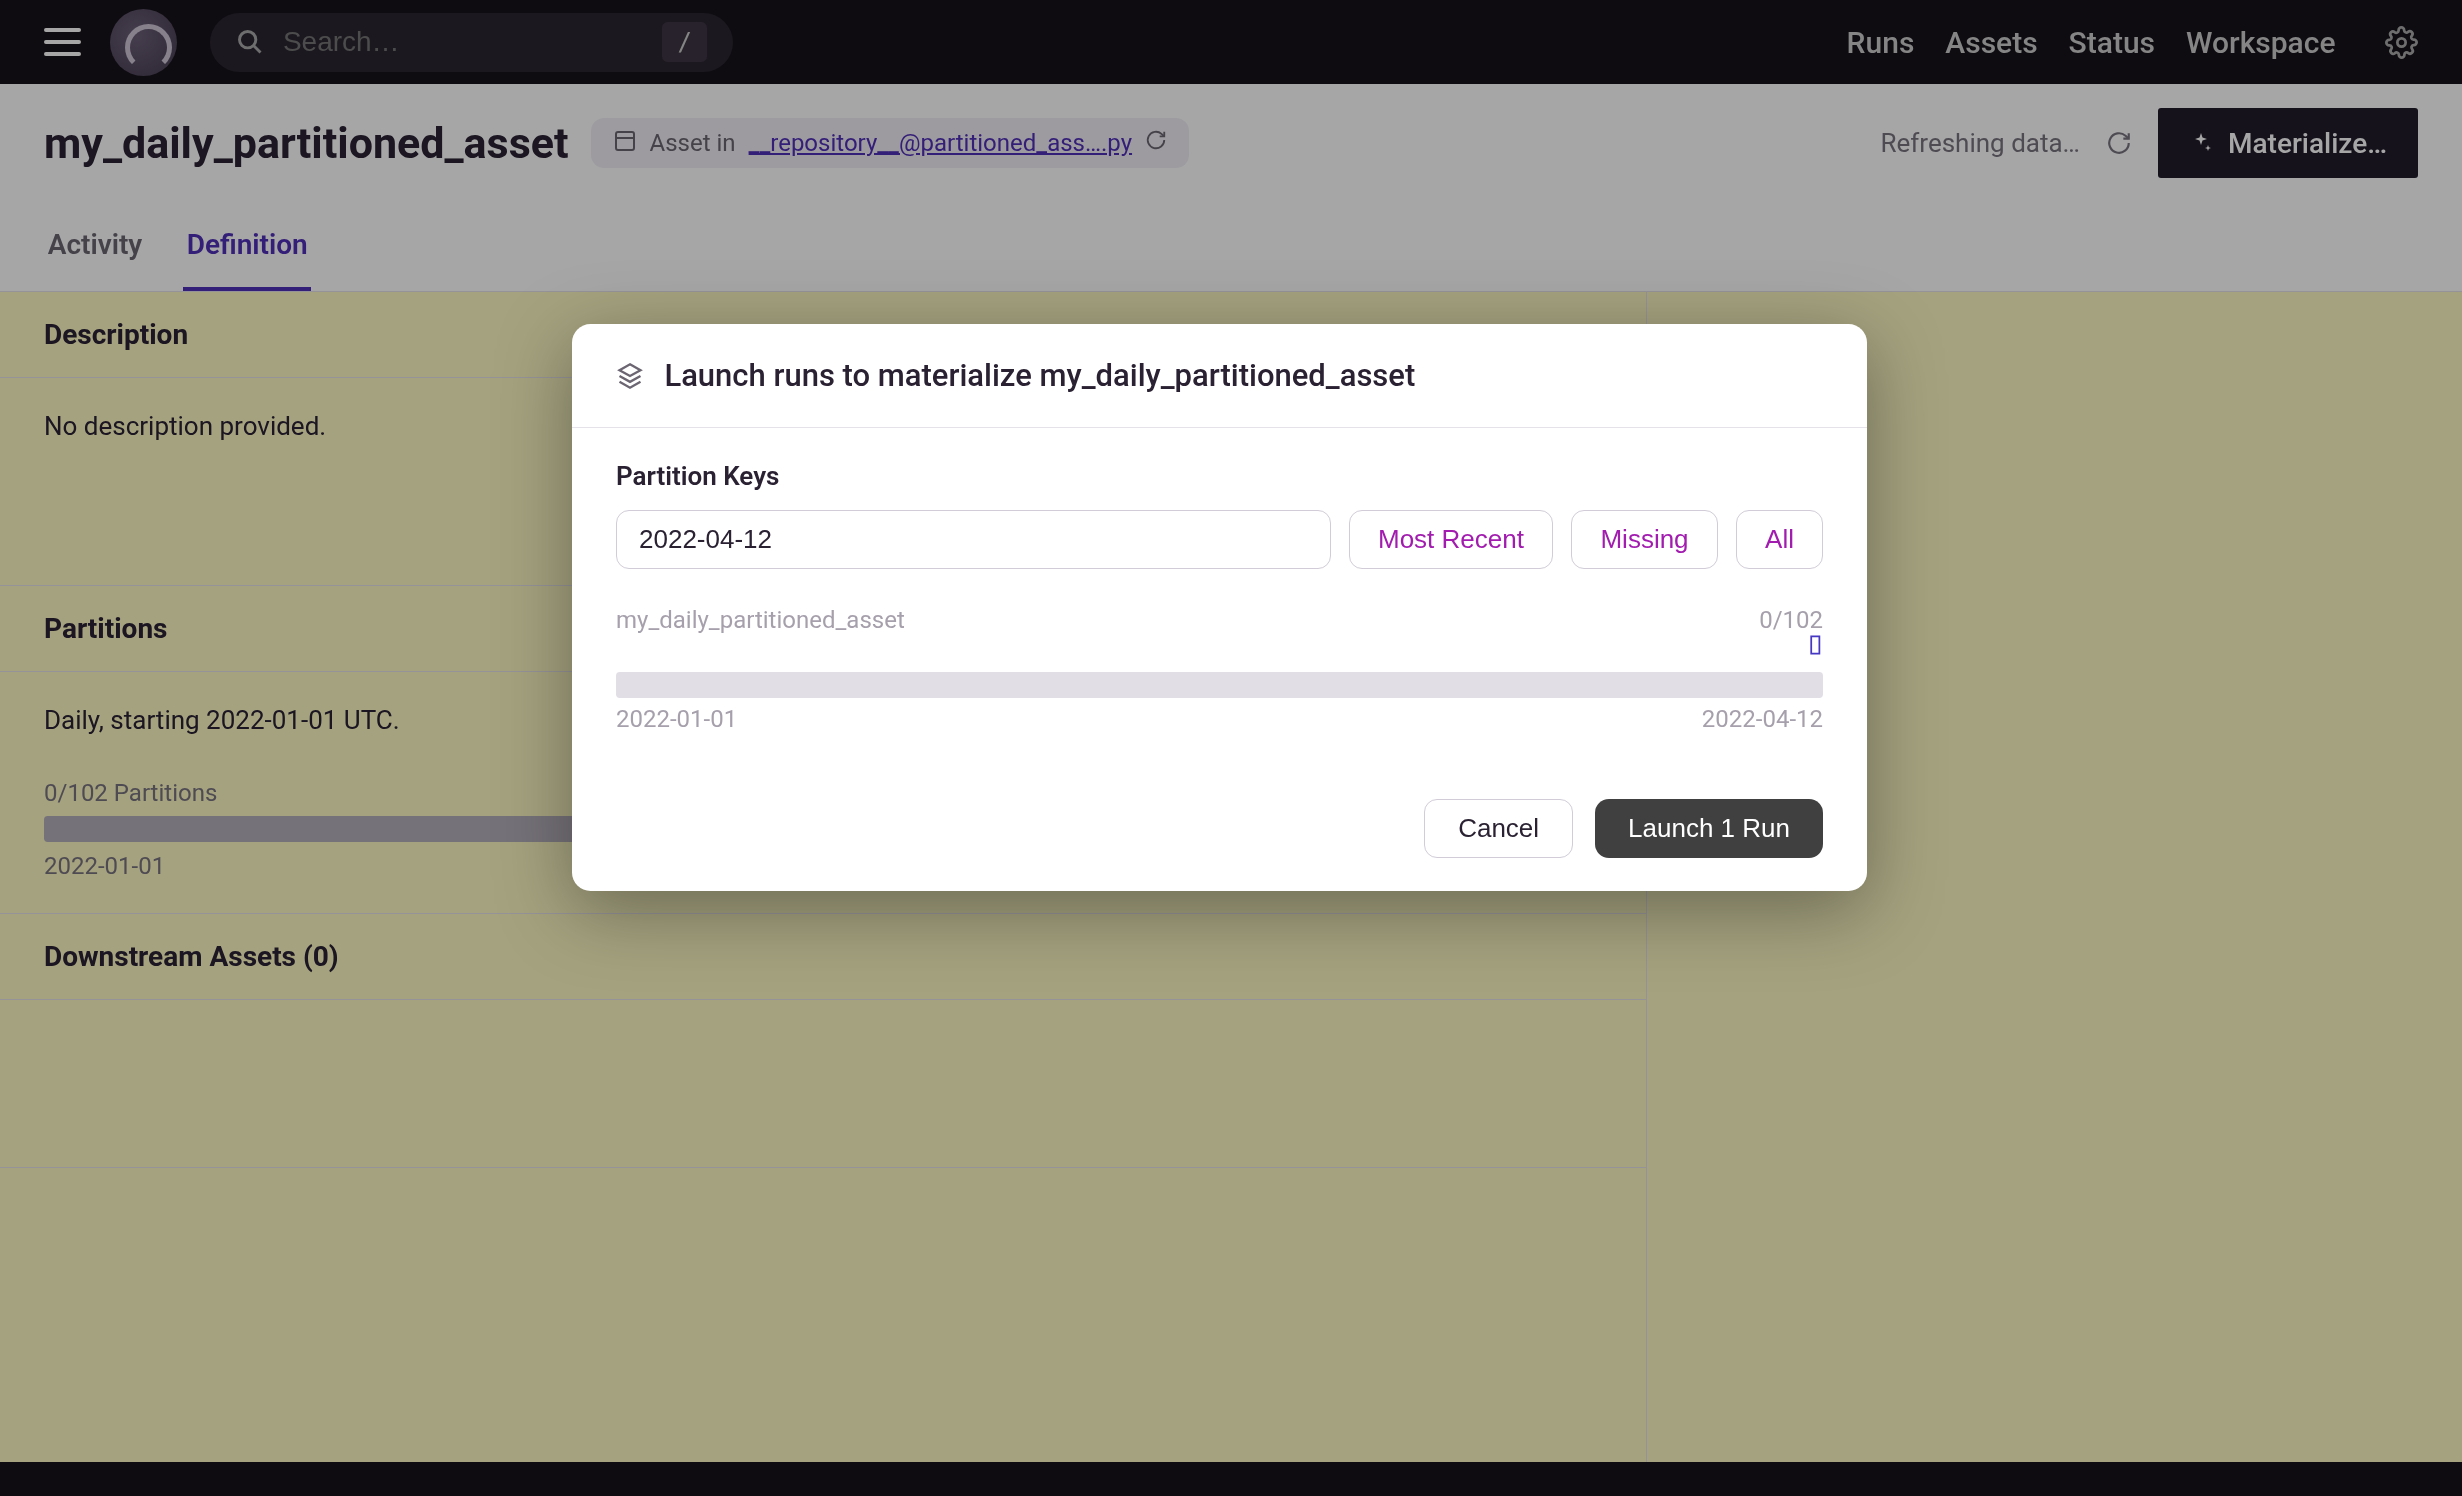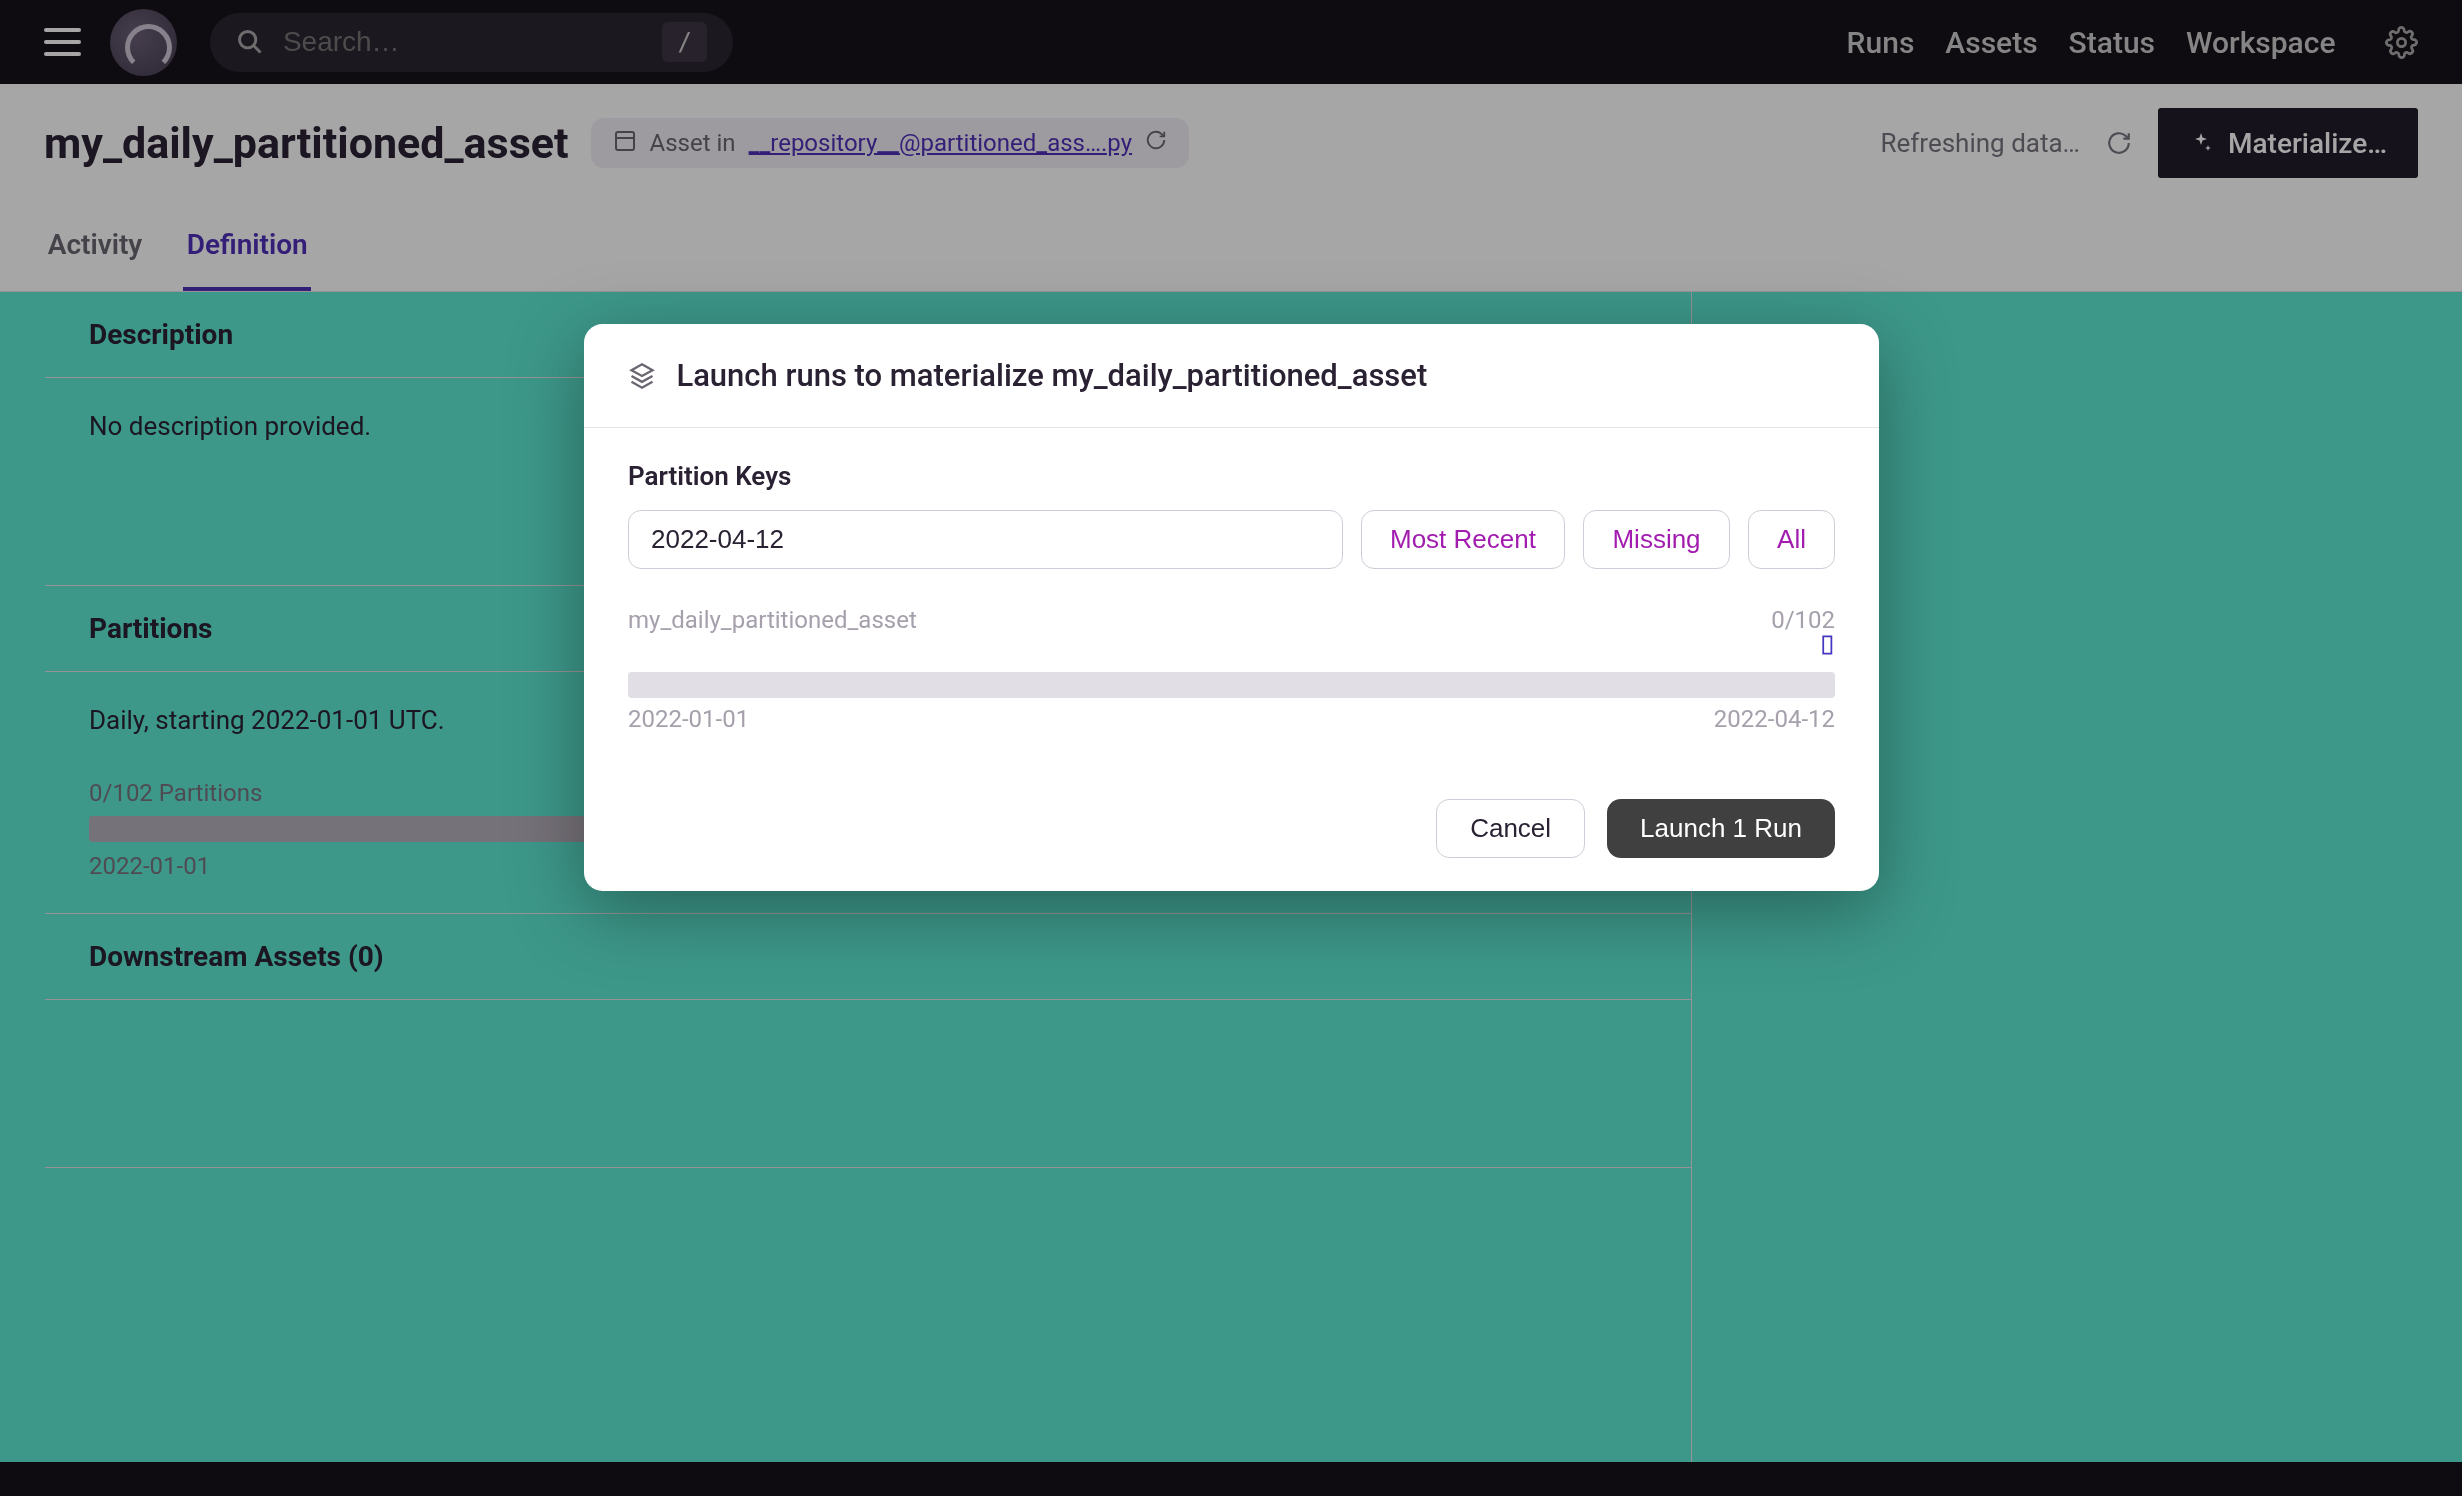--- a/index.html
+++ b/index.html
@@ -146,24 +146,23 @@
       cursor: pointer;
       border-bottom: 4.6px solid transparent;
     }
     .tab.active {
       color: #5130b8;
       border-bottom-color: #5130b8;
     }
 
     
     .main {
-      background: #5eead4;
+      background: #fef9c3;
       display: flex;
       height: calc(1497px - 118px - 118px - 91px);
-      padding-left: 45px;
     }
     .left-panel {
       flex: 0 0 1647px;
       border-right: 1.9px solid #e5e2e9;
     }
     .right-panel { flex: 1; }
     .section {
       border-bottom: 1.9px solid #e5e2e9;
     }
     .section-header {
@@ -192,21 +191,21 @@
     
     .overlay {
       position: absolute; inset: 0;
       background: rgba(0,0,0,0.35);
     }
 
     
     .modal {
       position: absolute;
       top: 324px;
-      left: 584px;
+      left: 572px;
       width: 1295px;
       background: #fff;
       border-radius: 18.5px;
       box-shadow: 0 18.5px 74px rgba(0,0,0,0.35);
       overflow: hidden;
     }
     .modal-header {
       padding: 33px 44px;
       border-bottom: 1.9px solid #e5e2e9;
       display: flex;

